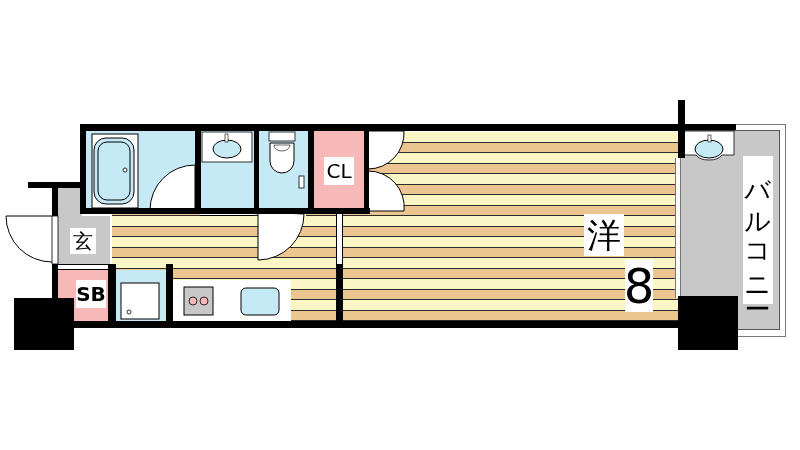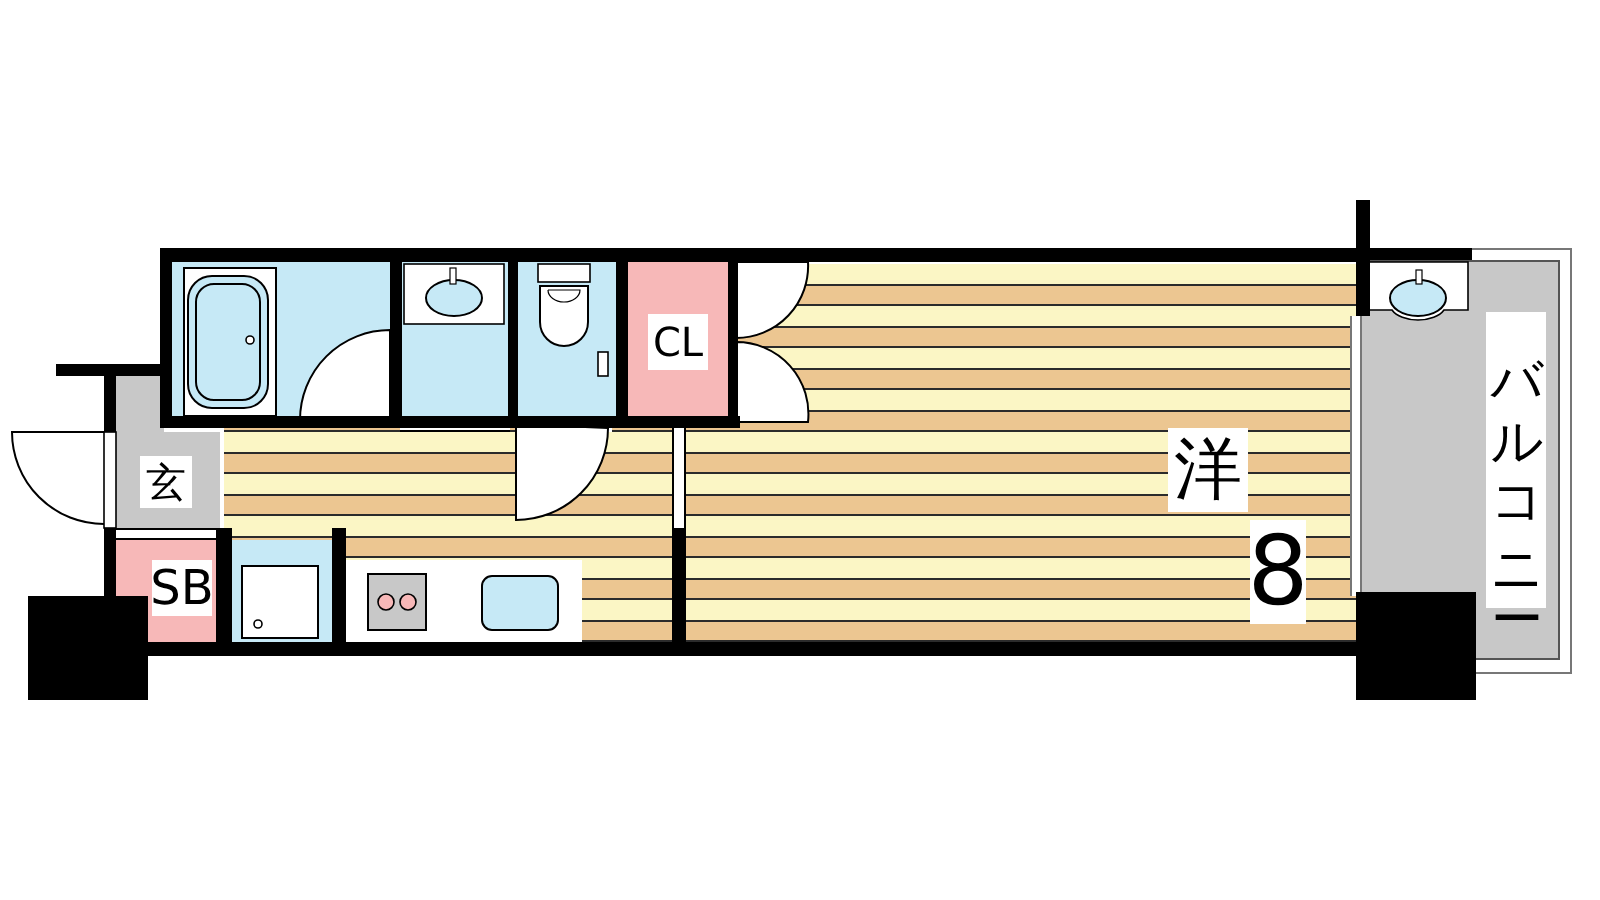--- a/index.html
+++ b/index.html
@@ -58,21 +58,21 @@
   <svg style="left:368px;top:131px;" width="40" height="80">
     <path d="M0 0 L36 0 A36 36 0 0 1 0 38 Z" fill="#fff" stroke="#000" stroke-width="1"></path>
     <path d="M0 80 L36 80 A36 36 0 0 0 0 40 Z" fill="#fff" stroke="#000" stroke-width="1"></path>
   </svg>
 
   <div class="abs" style="left:58px;top:216px;width:52px;height:50px;background:#c8c8c8;"></div>
   <div class="label" style="left:70px;top:228px;width:26px;height:26px;font-size:20px;">玄</div>
   <div class="abs" style="left:58px;top:188px;width:24px;height:28px;background:#c8c8c8;"></div>
 
   <div class="abs" style="left:58px;top:270px;width:50px;height:52px;background:#f7b8b8;"></div>
-  <div class="label" style="left:76px;top:280px;width:30px;height:28px;font-size:24px;">SB</div>
+  <div class="label" style="left:76px;top:280px;width:30px;height:28px;font-size:20px;font-weight:bold;">SB</div>
 
   <div class="abs wet" style="left:116px;top:270px;width:50px;height:52px;"></div>
   <svg style="left:120px;top:282px;" width="42" height="40">
     <rect x="1" y="1" width="38" height="36" fill="#fff" stroke="#000" stroke-width="1"></rect>
     <circle cx="9" cy="30" r="2" fill="#fff" stroke="#000" stroke-width="0.8"></circle>
   </svg>
 
   <div class="abs" style="left:173px;top:280px;width:118px;height:42px;background:#fff;"></div>
   <svg style="left:183px;top:286px;" width="32" height="30">
     <rect x="1" y="1" width="29" height="28" fill="#c8c8c8" stroke="#000" stroke-width="1"></rect>

